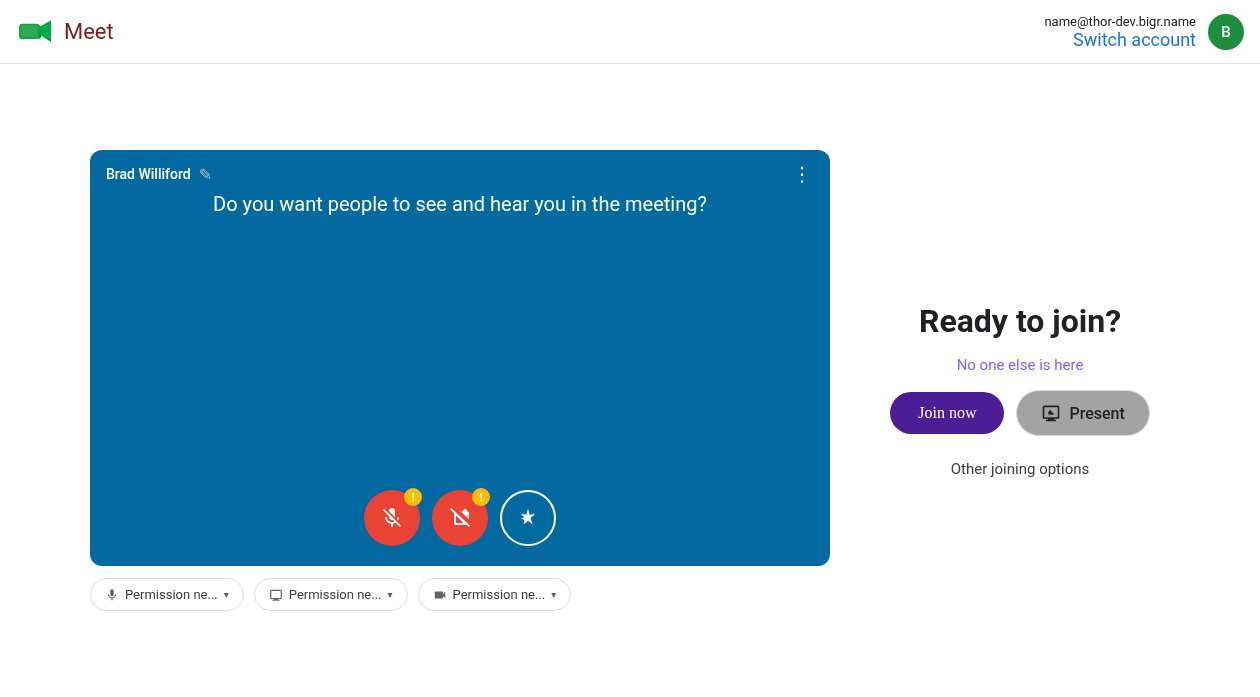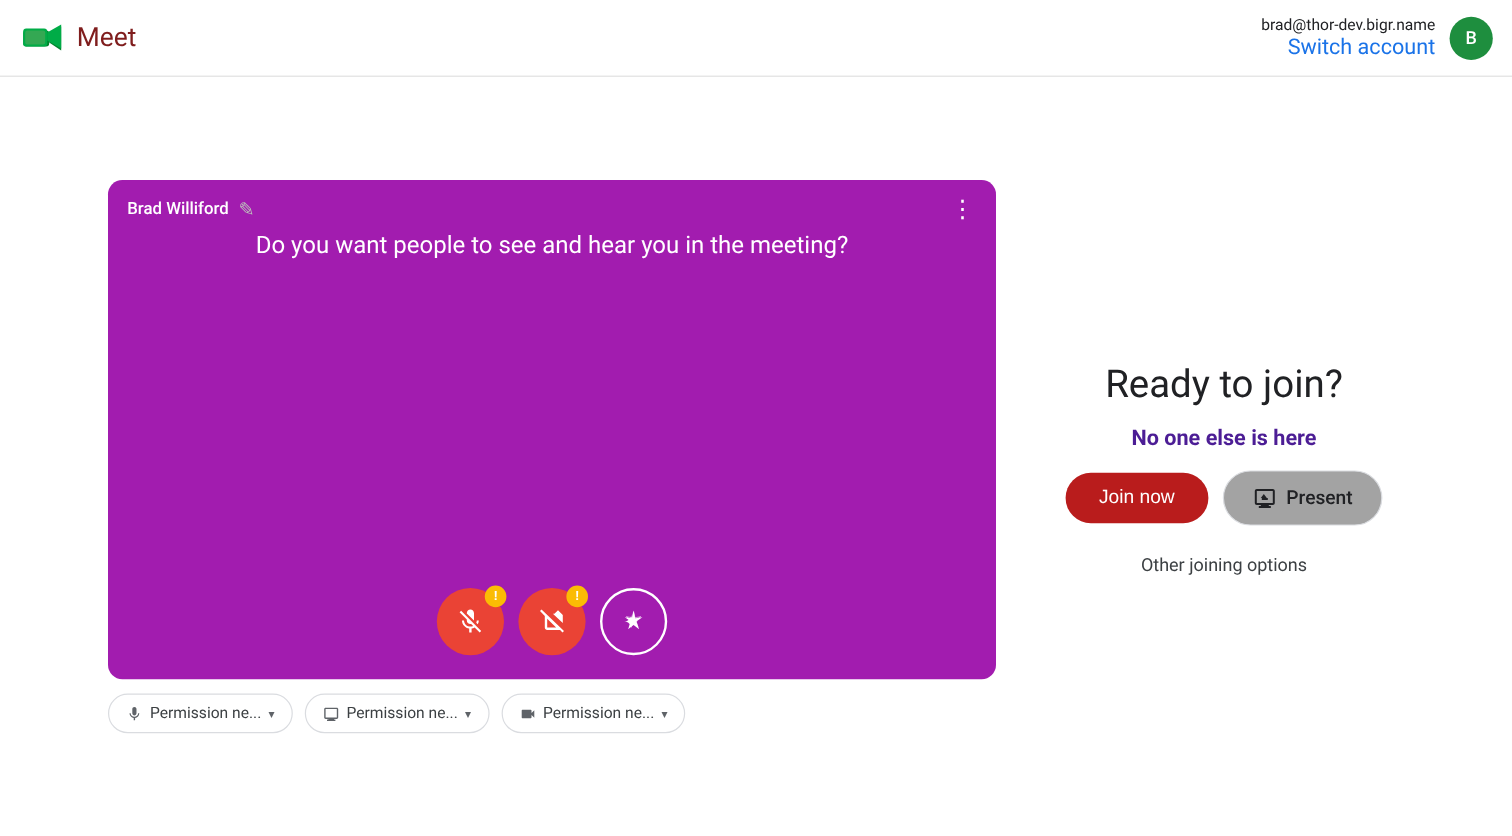--- a/index.html
+++ b/index.html
@@ -77,21 +77,21 @@
 
     
     .video-section {
       display: flex;
       flex-direction: column;
       gap: 12px;
     }
     .video-preview {
       width: 740px;
       height: 416px;
-      background: #a21caf;
+      background: #0369a1;
       border-radius: 12px;
       position: relative;
       overflow: hidden;
     }
     .video-header {
       display: flex;
       justify-content: space-between;
       align-items: center;
       padding: 12px 16px;
       position: absolute;
@@ -221,43 +221,42 @@
     
     .join-section {
       display: flex;
       flex-direction: column;
       align-items: center;
       gap: 16px;
       min-width: 300px;
     }
     .ready-title {
       font-size: 32px;
-      font-weight: 400;
+      font-weight: 700;
       color: #202124;
       margin-top: 19px;
     }
     .no-one-here {
-      font-size: 18px;
-      color: #4c1d95;
-      font-weight: bold;
+      font-size: 15px;
+      color: #8b5cf6;
     }
     .join-buttons {
       display: flex;
       gap: 12px;
       align-items: center;
     }
     .join-now-btn {
-      background: #b91c1c;
+      background: #4c1d95;
       color: #fff;
       border: none;
       border-radius: 24px;
       padding: 12px 28px;
       font-size: 16px;
       cursor: pointer;
-      font-family: Liberation Sans, sans-serif;
+      font-family: Liberation Serif, serif;
       font-weight: 500;
     }
     .present-btn {
       background: #a3a3a3;
       color: #202124;
       border: 1px solid #dadce0;
       border-radius: 24px;
       padding: 12px 24px;
       font-size: 16px;
       cursor: pointer;
@@ -308,21 +307,21 @@
       <g transform="translate(4,8)">
         <rect x="0" y="6" width="24" height="18" rx="3" fill="#00ac47"></rect>
         <polygon points="24,10 38,2 38,26 24,18" fill="#00ac47"></polygon>
         <rect x="2" y="8" width="20" height="14" rx="2" fill="#34a853"></rect>
       </g>
     </svg>
     <span class="app-name">Meet</span>
   </div>
   <div class="header-right">
     <div class="user-info">
-      <div class="user-email">brad@thor-dev.bigr.name</div>
+      <div class="user-email">name@thor-dev.bigr.name</div>
       <div class="switch-account">Switch account</div>
     </div>
     <div class="avatar" style="background: rgb(30, 142, 62);">B</div>
   </div>
 </div>
 
 <div class="main-content">
 
   <div class="video-section">
     <div class="video-preview">

